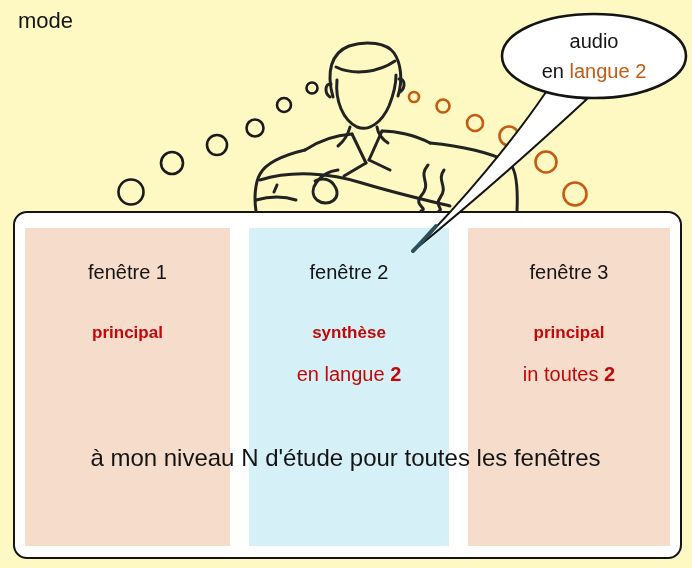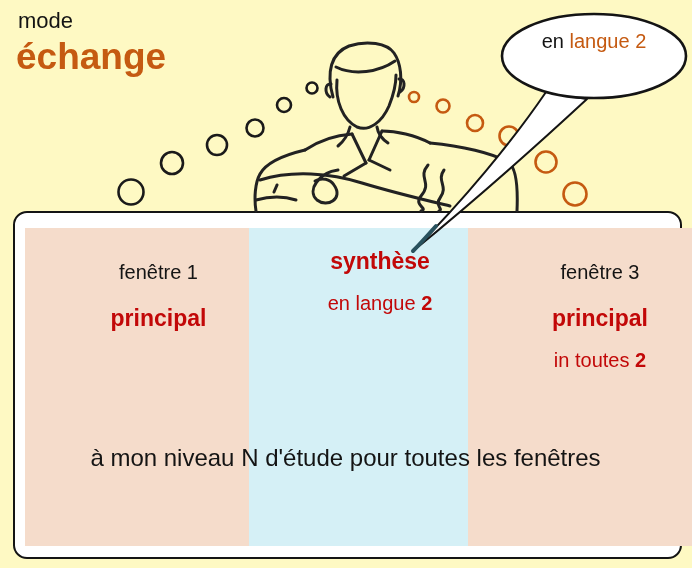--- a/index.html
+++ b/index.html
@@ -9,28 +9,28 @@
   }
   
   .mode-label{position:absolute;left:18px;top:8px;font-size:22px;color:#141414;}
   .heading{position:absolute;left:16px;top:36px;font-size:37px;font-weight:700;color:var(--accent-orange);}
   
   .main-box{
     position:absolute;left:13px;top:211px;width:665px;height:344px;
     background:#fff;border:2.5px solid #141414;border-radius:14px;z-index:1;
   }
   
-  .panel{position:absolute;top:228px;height:318px;z-index:2;text-align:center;padding-left:31px;}
+  .panel{position:absolute;top:228px;height:318px;z-index:2;text-align:center;}
   .panel-peach{background:var(--panel-peach);}
   .panel-blue{background:var(--panel-blue);}
   .panel-1{left:25px;width:205px;}
   .panel-2{left:249px;width:200px;}
   .panel-3{left:468px;width:202px;}
   .panel-title{margin-top:31px;font-size:20px;color:#141414;line-height:26px;}
-  .panel-role{margin-top:20px;font-size:23px;font-weight:700;color:var(--text-red);line-height:27px;}
+  .panel-role{margin-top:34px;font-size:17px;font-weight:700;color:var(--text-red);line-height:27px;}
   .panel-lang{margin-top:15px;font-size:20px;color:var(--text-red);line-height:26px;}
   .panel-lang b{font-weight:700;}
   
   .footer-line{
     position:absolute;left:13px;top:445px;width:665px;z-index:3;
     text-align:center;font-size:24px;color:#141414;line-height:26px;
   }
   
   #artwork{position:absolute;left:0;top:0;width:692px;height:568px;z-index:4;pointer-events:none;}
   #artwork *{vector-effect:non-scaling-stroke;}
@@ -46,30 +46,30 @@
     text-align:center;font-size:20px;line-height:30px;color:#141414;
   }
   .bubble-text .hl{color:var(--accent-orange);}
 </style>
 </head>
 <body>
 
 <div id="canvas">
 
   <div class="mode-label">mode</div>
-  <div class="heading">échange</div>
 
   <div class="main-box"></div>
 
   <div class="panel panel-1 panel-peach">
     <div class="panel-title">fenêtre 1</div>
     <div class="panel-role">principal</div>
   </div>
 
   <div class="panel panel-2 panel-blue">
+    <div class="panel-title">fenêtre 2</div>
     <div class="panel-role">synthèse</div>
     <div class="panel-lang"><span>en langue </span><b>2</b></div>
   </div>
 
   <div class="panel panel-3 panel-peach">
     <div class="panel-title">fenêtre 3</div>
     <div class="panel-role">principal</div>
     <div class="panel-lang"><span>in toutes </span><b>2</b></div>
   </div>
 
@@ -128,16 +128,17 @@
 
     <g>
       <path class="bubble-tail" d="M546,92 C512,142 462,202 413,251 C478,198 547,136 587,99 Z"></path>
       <path class="tail-tip" d="M436,226 C428,235 420,244 413,251"></path>
     </g>
 
     <ellipse class="bubble-ellipse" cx="594" cy="56" rx="92" ry="42"></ellipse>
   </svg>
 
   <div class="bubble-text">
+    <div>audio</div>
     <div><span>en </span><span class="hl">langue 2</span></div>
   </div>
 
 </div>
 
 </body></html>

